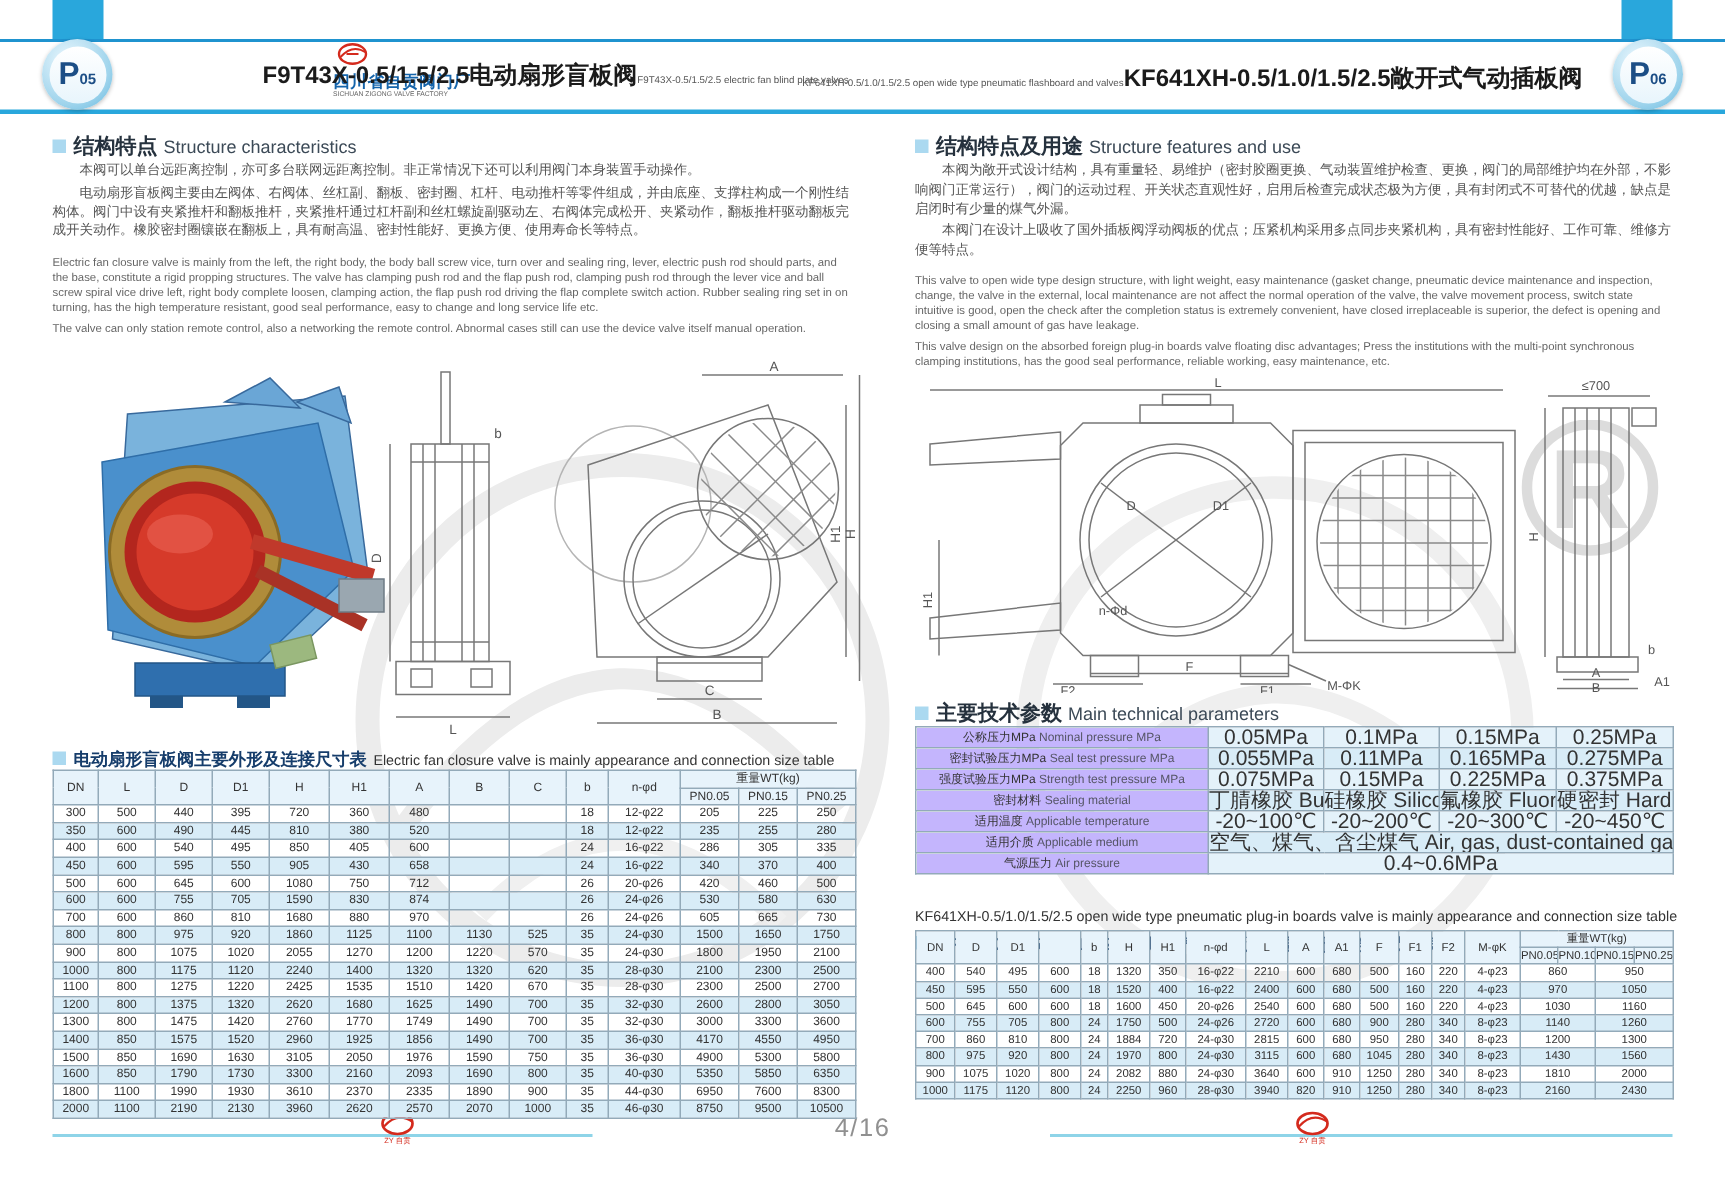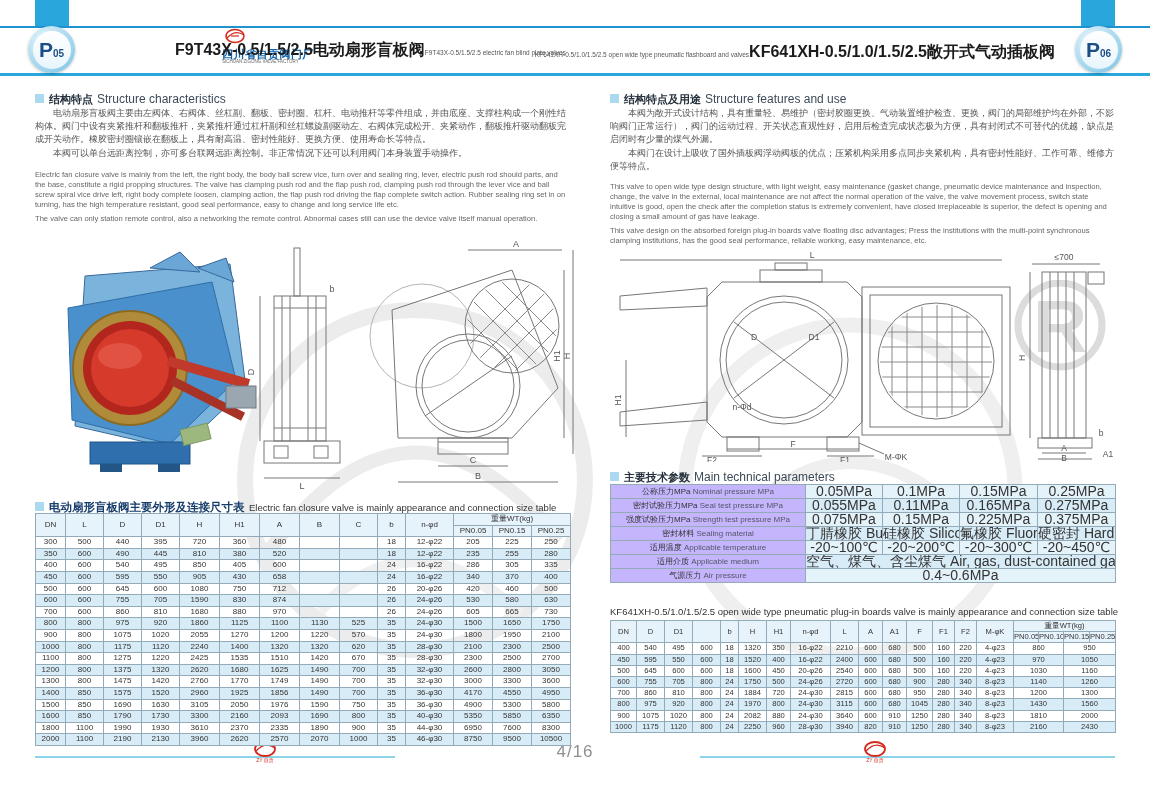--- a/index.html
+++ b/index.html
@@ -20,21 +20,21 @@
   .logo-block{top:28px;left:222px;width:120px;text-align:left;line-height:1.05}
   .company-cn{font-size:11px;font-weight:bold;color:#1464ab;letter-spacing:.5px;white-space:nowrap}
   .company-en{font-size:4.5px;color:#666;white-space:nowrap}
   .title-left{top:40px;left:175px;white-space:nowrap}
   .title-right{top:42px;right:95px;white-space:nowrap;text-align:right}
   .title-big{font-size:16px;font-weight:bold;color:#1b1b1b}
   .title-small{font-size:6.5px;color:#555;font-weight:normal}
   
   .sec-head{height:15px;white-space:nowrap}
   .bullet{display:inline-block;width:9px;height:9px;background:#abd9f0;margin-right:5px}
-  .sec-cn{font-size:11px;font-weight:bold;color:#25313d}
+  .sec-cn{font-size:14px;font-weight:bold;color:#25313d}
   .sec-en{font-size:12px;color:#3c4a57;margin-left:4px;font-weight:normal}
   .paras-cn p{font-size:9px;color:#555;line-height:1.42;margin:0 0 2px;text-indent:2em}
   .paras-en p{font-size:7.6px;color:#666;line-height:1.3;margin:0 0 5px}
   
   .tbl-title-cn{font-size:11.5px;font-weight:bold;color:#163d6b}
   .tbl-title-en{font-size:9.5px;color:#333;font-weight:normal}
   
   table{border-collapse:collapse;table-layout:fixed;background:transparent}
   th,td{border:1px solid #93aab9;text-align:center;padding:0;overflow:hidden;white-space:nowrap}
   #left-size-table th,#left-size-table td{font-size:8px;height:10.6px;line-height:10.6px;color:#333}
@@ -103,22 +103,22 @@
     <g>
       <circle cx="420" cy="45" r="42" fill="none" stroke="#dcdcdc" stroke-width="7"></circle>
       <text x="420" y="72" font-size="75" fill="#dcdcdc" text-anchor="middle" font-weight="bold">R</text>
     </g>
   </svg>
 
   <div class="abs content sec-head" style="left:35px;top:89px">
     <span class="bullet"></span><span class="sec-cn">结构特点</span><span class="sec-en">Structure characteristics</span>
   </div>
   <div id="left-cn" class="abs content paras-cn" style="left:35px;top:107px;width:535px">
+      <p>本阀可以单台远距离控制，亦可多台联网远距离控制。非正常情况下还可以利用阀门本身装置手动操作。</p>
       <p>电动扇形盲板阀主要由左阀体、右阀体、丝杠副、翻板、密封圈、杠杆、电动推杆等零件组成，并由底座、支撑柱构成一个刚性结构体。阀门中设有夹紧推杆和翻板推杆，夹紧推杆通过杠杆副和丝杠螺旋副驱动左、右阀体完成松开、夹紧动作，翻板推杆驱动翻板完成开关动作。橡胶密封圈镶嵌在翻板上，具有耐高温、密封性能好、更换方便、使用寿命长等特点。</p>
-      <p>本阀可以单台远距离控制，亦可多台联网远距离控制。非正常情况下还可以利用阀门本身装置手动操作。</p>
     </div>
   <div id="left-en" class="abs content paras-en" style="left:35px;top:170px;width:535px">
       <p>Electric fan closure valve is mainly from the left, the right body, the body ball screw vice, turn over and sealing ring, lever, electric push rod should parts, and the base, constitute a rigid propping structures. The valve has clamping push rod and the flap push rod, clamping push rod through the lever vice and ball screw spiral vice drive left, right body complete loosen, clamping action, the flap push rod driving the flap complete switch action. Rubber sealing ring set in on turning, has the high temperature resistant, good seal performance, easy to change and long service life etc.</p>
       <p>The valve can only station remote control, also a networking the remote control. Abnormal cases still can use the device valve itself manual operation.</p>
     </div>
 
   <svg class="abs content" style="left:30px;top:238px" width="545" height="255" viewBox="0 0 545 255">
 
     <g>
       <polygon points="55,38 200,26 216,150 150,212 45,188" fill="#7ab3dc" stroke="#38699c" stroke-width="1"></polygon>

